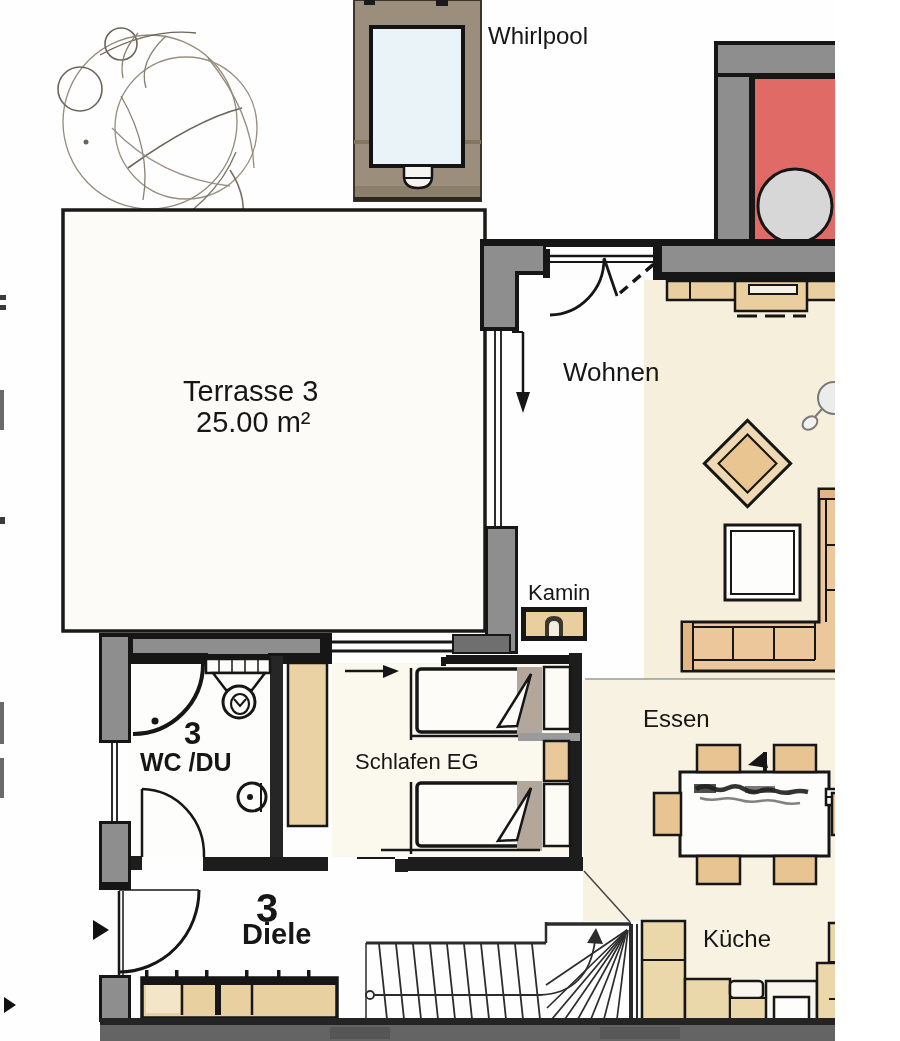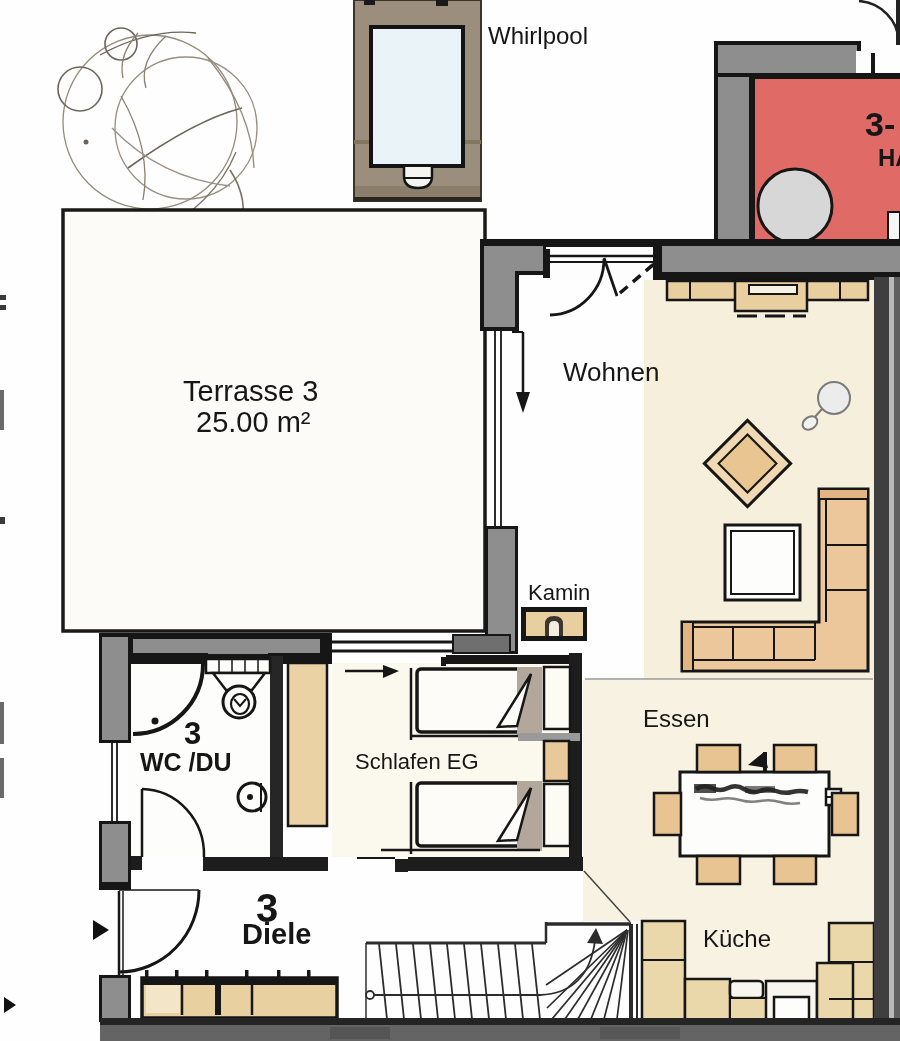--- a/index.html
+++ b/index.html
@@ -1,16 +1,16 @@
 <!DOCTYPE html>
 <html><head>
 <meta charset="utf-8">
 <style>
   html,body{margin:0;padding:0;background:#ffffff;}
-  #plan{width:900px;height:1041px;position:relative;overflow:hidden;}
+  #plan{width:835px;height:1041px;position:relative;overflow:hidden;}
   svg text{font-family:"Liberation Sans",sans-serif;fill:#161616;}
 </style>
 </head>
 <body>
 <div id="plan">
 <svg width="900" height="1041" viewBox="0 0 900 1041">
 
 <rect x="0" y="0" width="900" height="1041" fill="#fefefe"></rect>
 
 <g stroke="#8a8171" fill="none" stroke-width="1.3">

